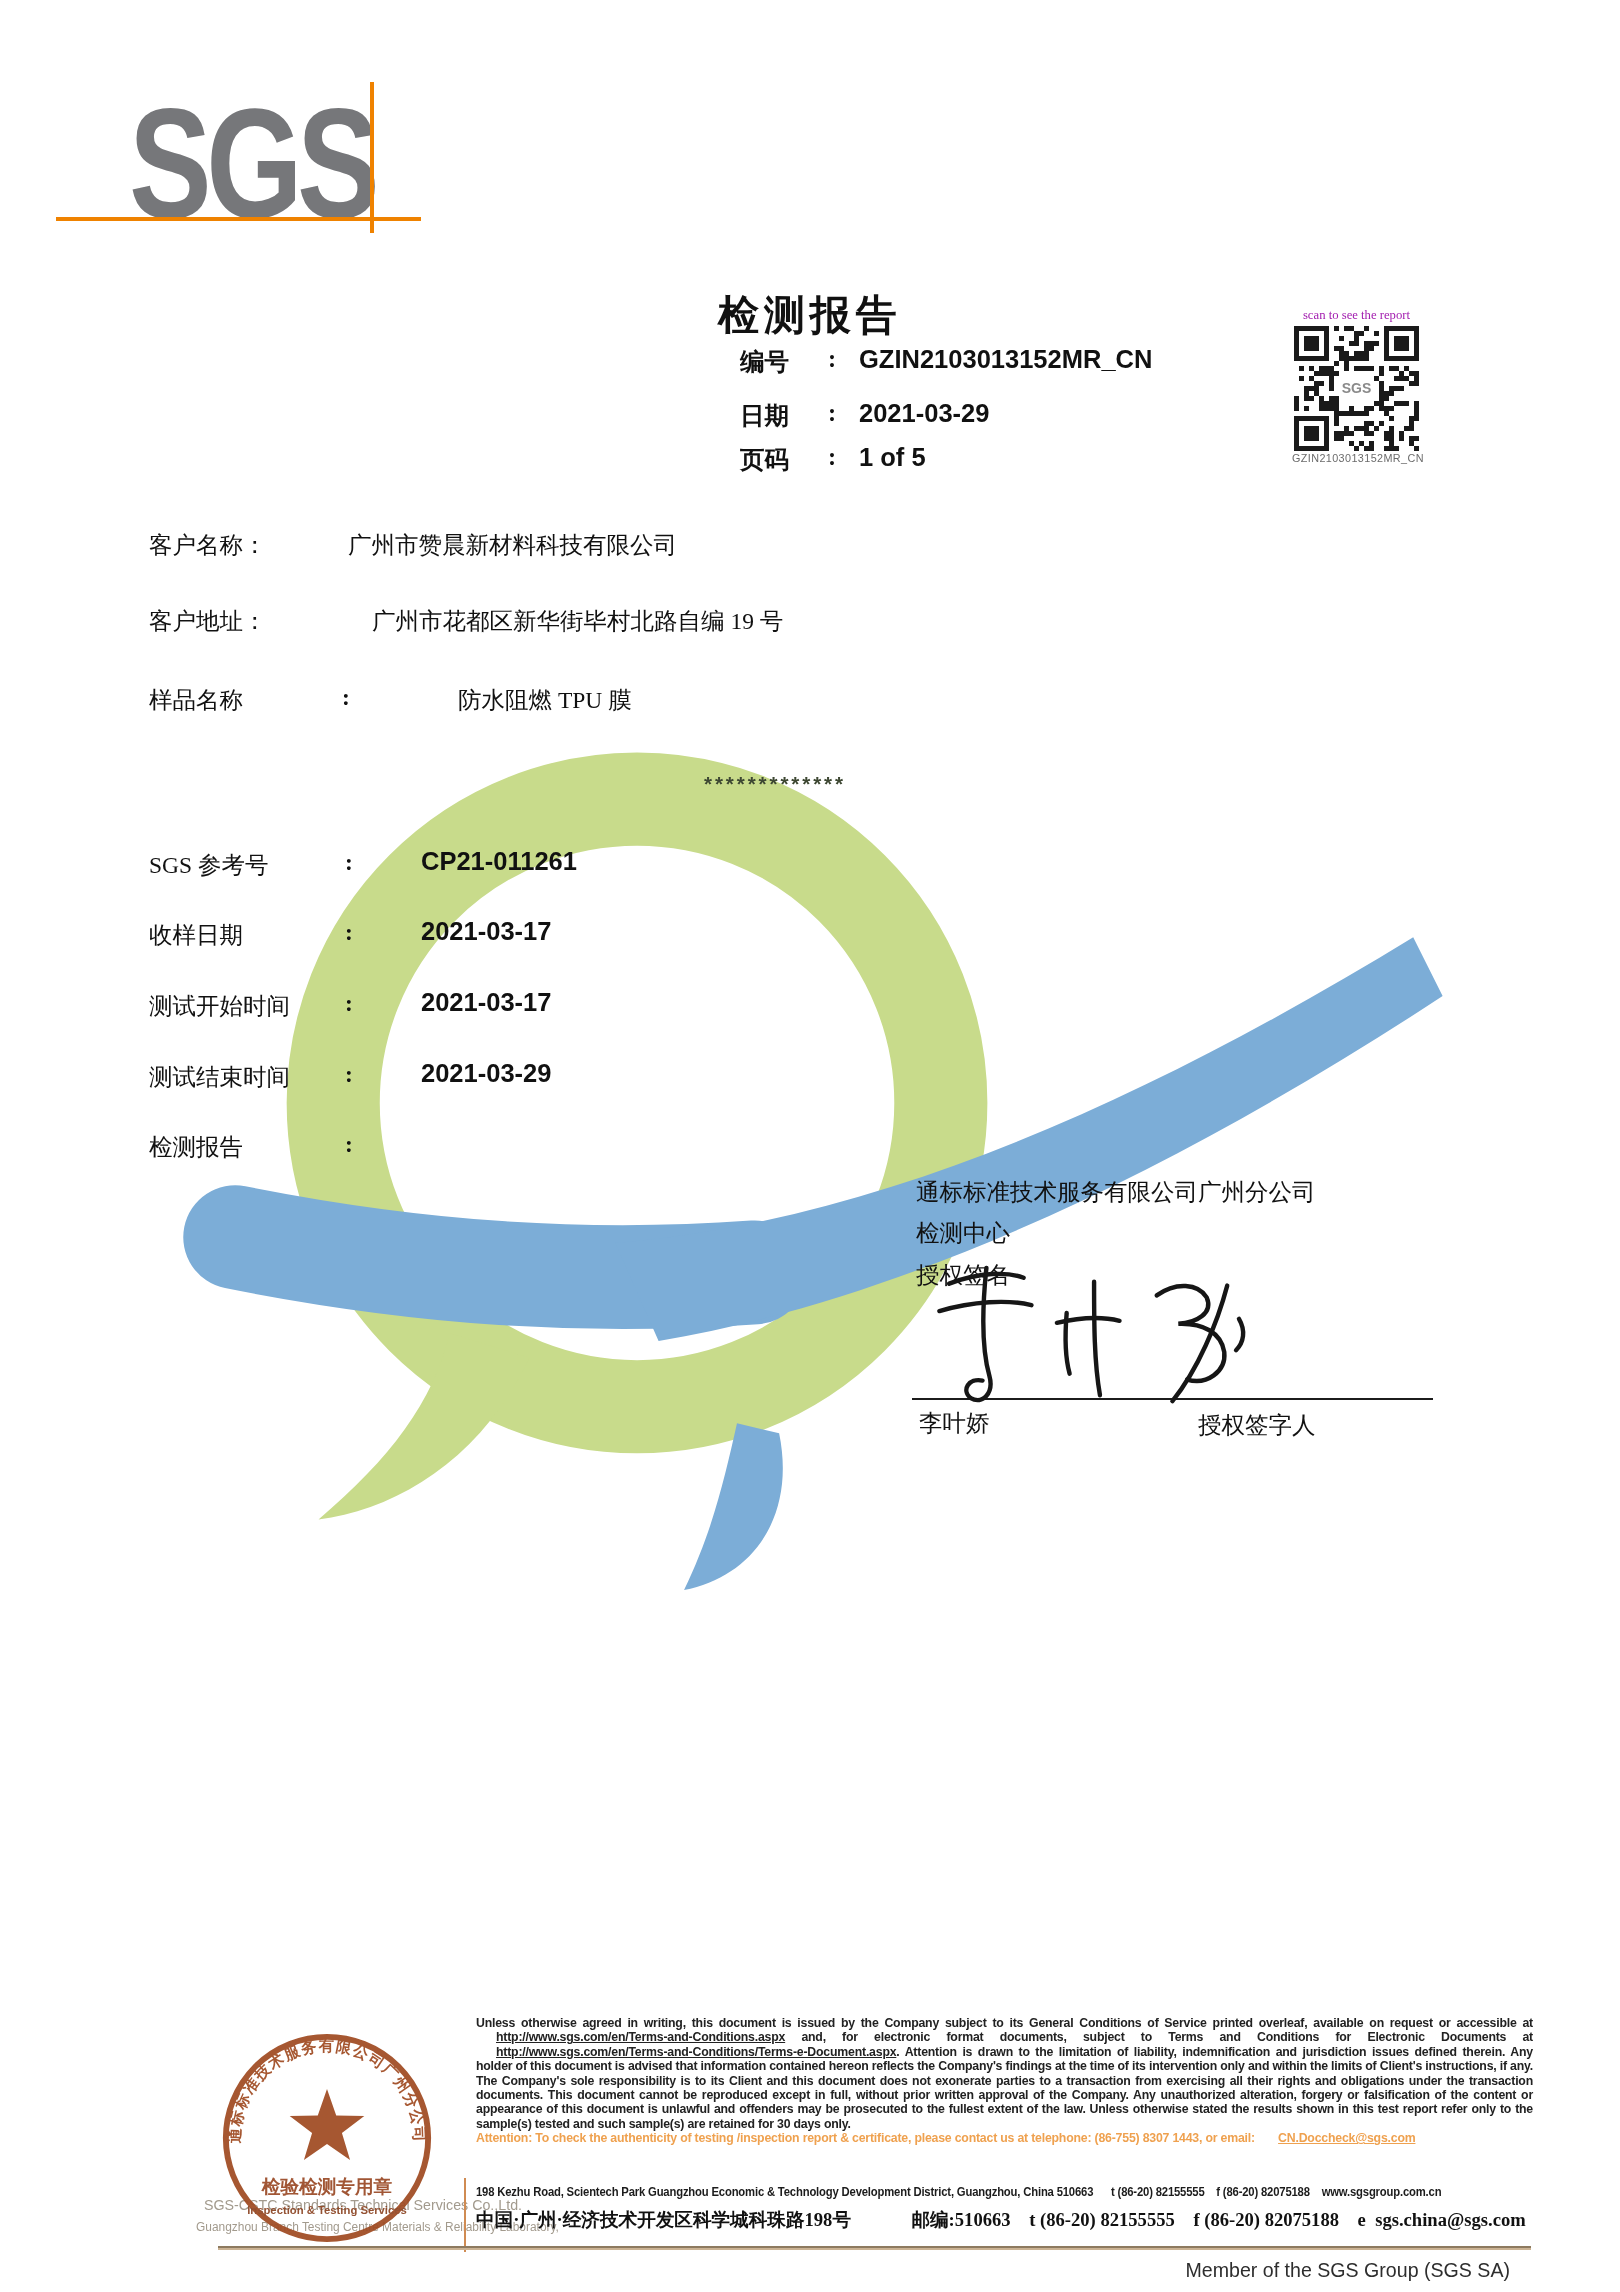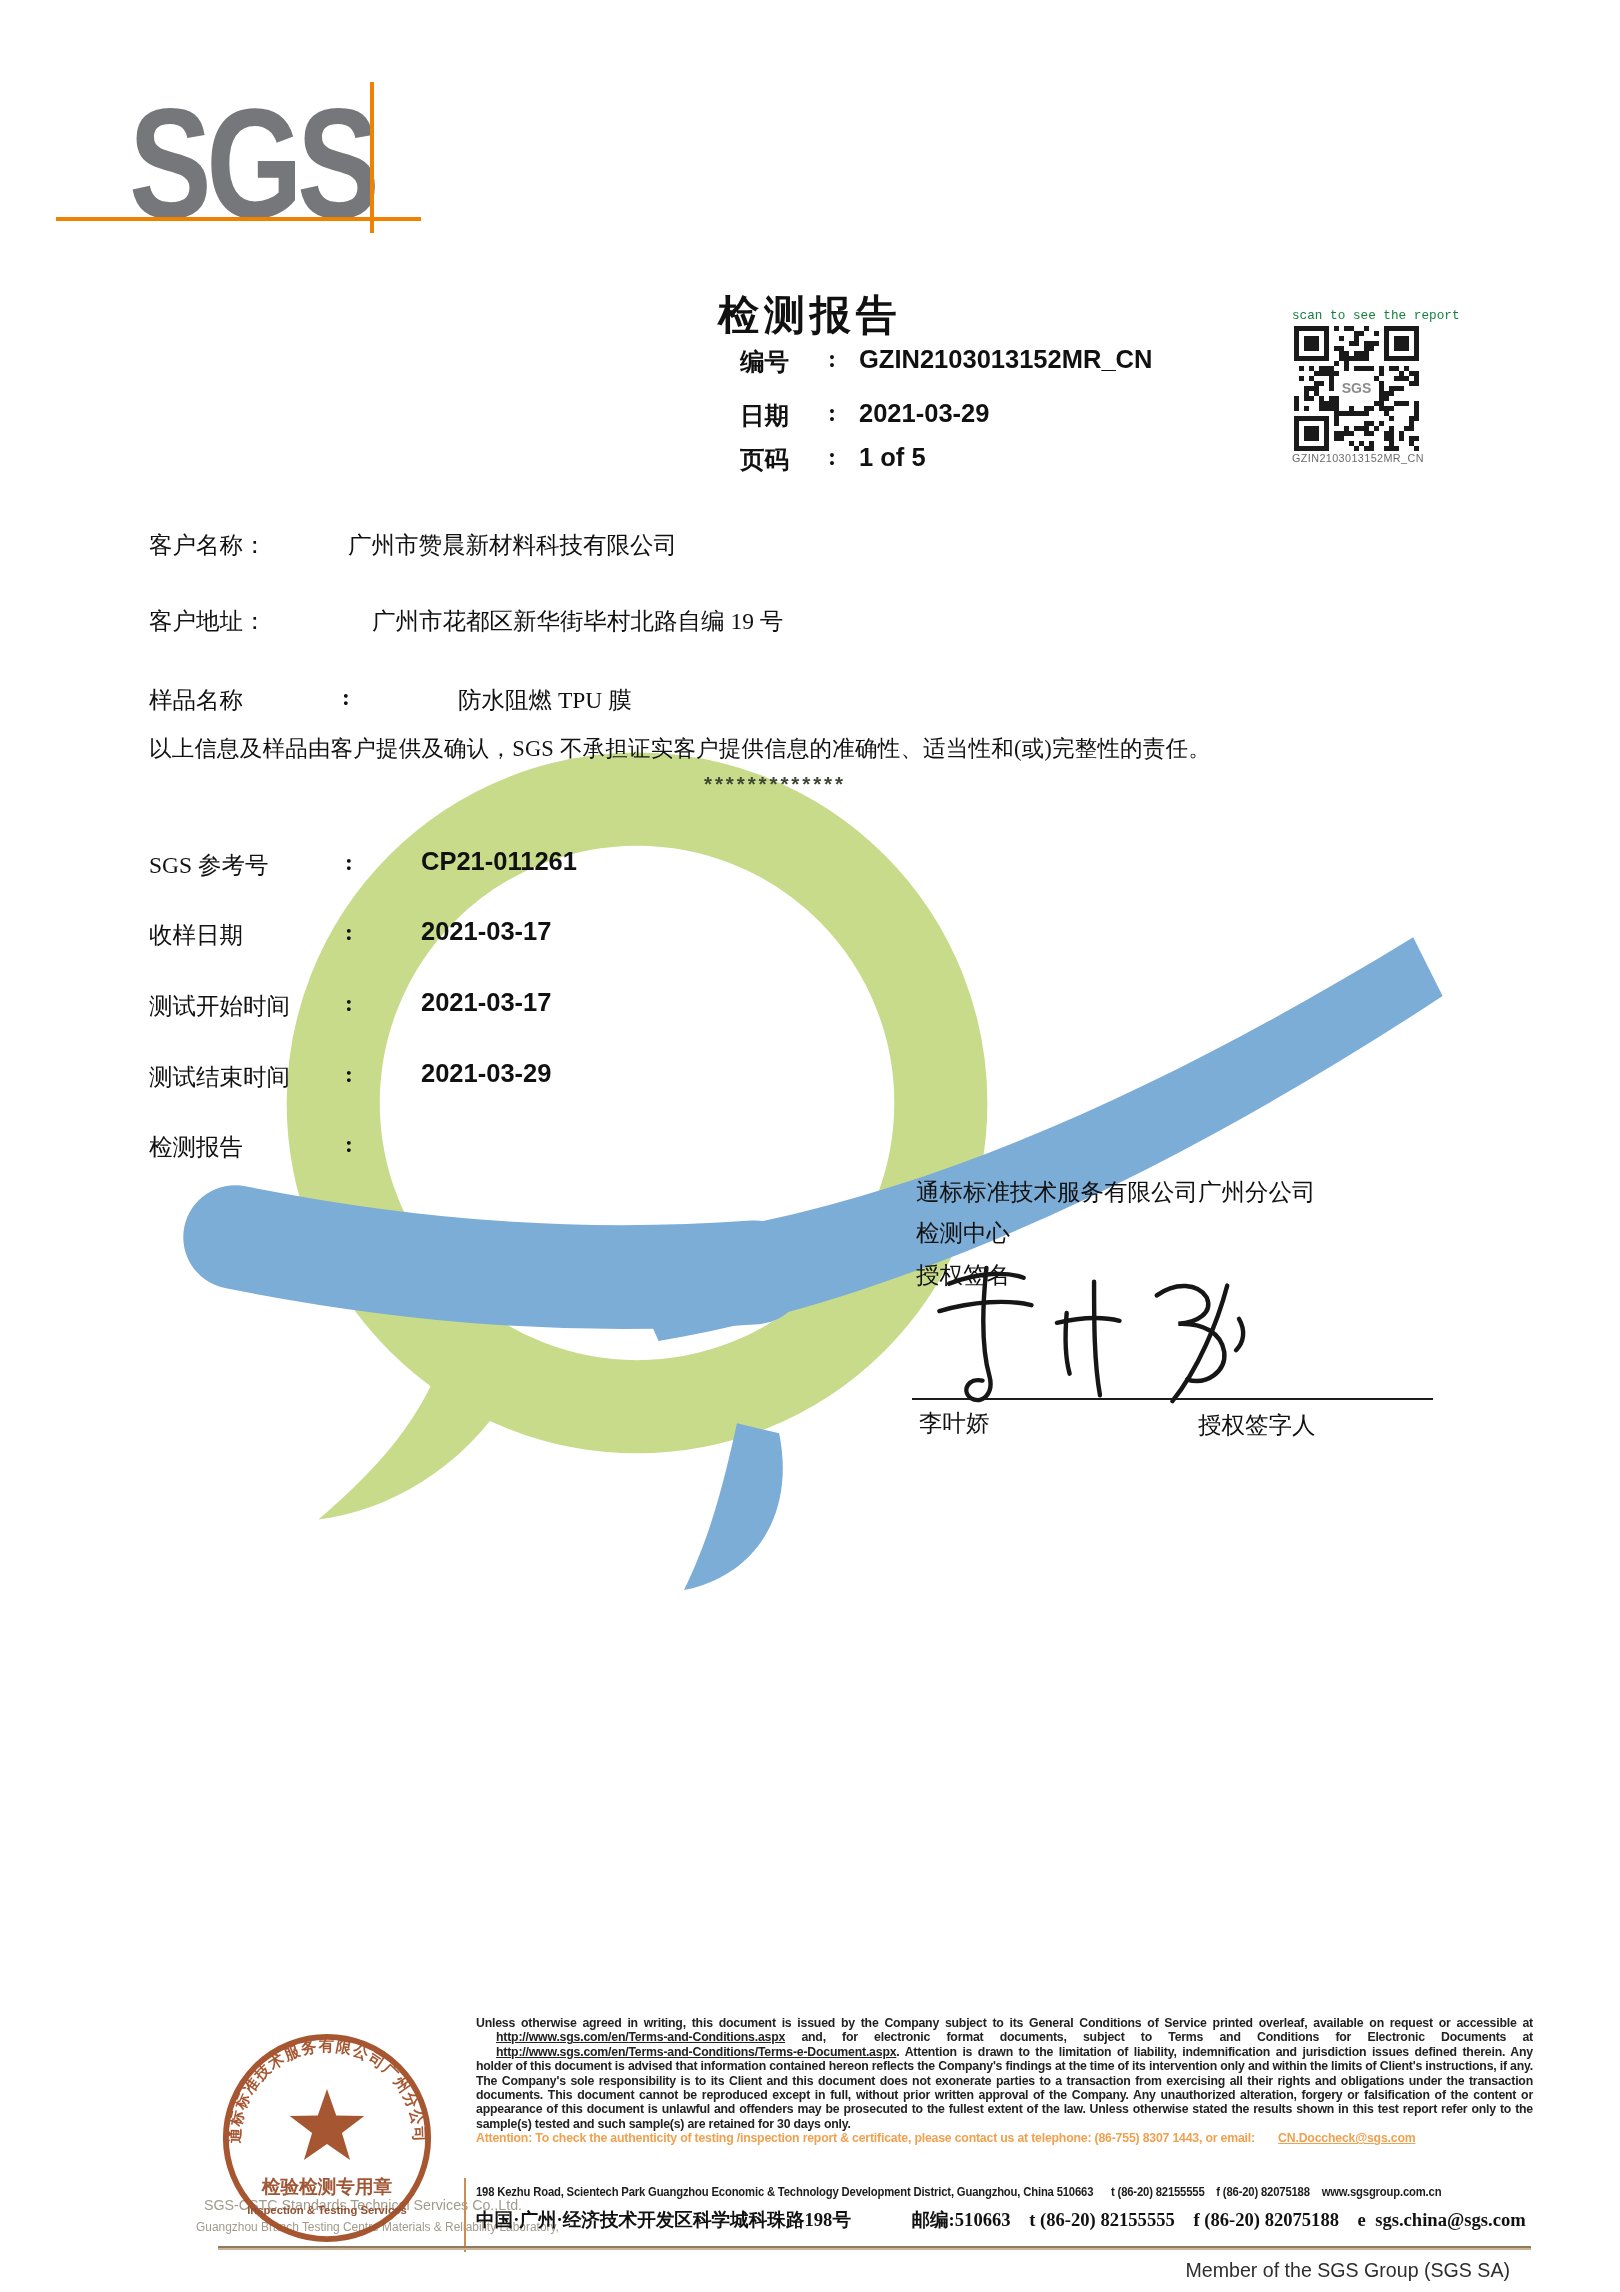--- a/index.html
+++ b/index.html
@@ -15,21 +15,21 @@
   .orange-v{left:370px;top:82px;width:3.9px;height:151px;background:#ef8200;}
 
   
   .doc-title{left:718px;top:288px;font-size:41px;font-weight:bold;letter-spacing:4.9px;}
   .hf-label{font-size:24.5px;font-weight:bold;}
   .hf-colon{font-size:24.5px;font-weight:bold;}
   .hf-value{font-size:25.5px;font-weight:bold;font-family:"Liberation Sans","DejaVu Sans",sans-serif;letter-spacing:0px;}
 
   
   .qr-wrap{left:1292px;top:308px;width:129px;text-align:center;}
-  .qr-cap{font-size:12.7px;color:#15803d;font-family:Liberation Mono, monospace;
+  .qr-cap{font-size:12.7px;color:#a21caf;font-family:Liberation Serif, serif;
           letter-spacing:0px;white-space:nowrap;}
   .qr-box{margin-top:2.9px;width:125px;height:125px;margin-left:2px;}
   .qr-code-text{font-size:10.8px;color:#6b6b6b;font-family:"Liberation Sans","DejaVu Sans",sans-serif;
           letter-spacing:0.4px;white-space:nowrap;margin-top:1px;}
 
   
   .row-label{font-size:23.5px;}
   .row-colon{font-size:23.5px;font-weight:bold;}
   .row-value{font-size:23.5px;}
   .val-sans{font-family:"Liberation Sans","DejaVu Sans",sans-serif;font-weight:bold;font-size:25.5px;}
@@ -285,21 +285,20 @@
   <div class="abs row-label" style="left:149px;top:529px;z-index:3;">客户名称：</div>
   <div class="abs row-value" style="left:348px;top:529px;z-index:3;">广州市赞晨新材料科技有限公司</div>
 
   <div class="abs row-label" style="left:149px;top:605px;z-index:3;">客户地址：</div>
   <div class="abs row-value" style="left:348px;top:605px;z-index:3;margin-left:24px;">广州市花都区新华街毕村北路自编 19 号</div>
 
   <div class="abs row-label" style="left:149px;top:684px;z-index:3;">样品名称</div>
   <div class="abs row-colon" style="left:342px;top:684px;z-index:3;">:</div>
   <div class="abs row-value" style="left:458px;top:684px;z-index:3;">防水阻燃 TPU 膜</div>
 
-  <div class="abs statement" style="left:149px;top:733px;z-index:3;">以上信息及样品由客户提供及确认，SGS 不承担证实客户提供信息的准确性、适当性和(或)完整性的责任。</div>
 
   <div class="abs asterisks" style="left:704px;top:772px;z-index:3;">*************</div>
 
   <div class="abs row-label" style="left:149px;top:849px;z-index:3;">SGS 参考号</div>
   <div class="abs row-colon" style="left:345px;top:849px;z-index:3;">:</div>
   <div class="abs val-sans" style="left:421px;top:847px;z-index:3;">CP21-011261</div>
 
   <div class="abs row-label" style="left:149px;top:919px;z-index:3;">收样日期</div>
   <div class="abs row-colon" style="left:345px;top:919px;z-index:3;">:</div>
   <div class="abs val-sans" style="left:421px;top:917px;z-index:3;">2021-03-17</div>

